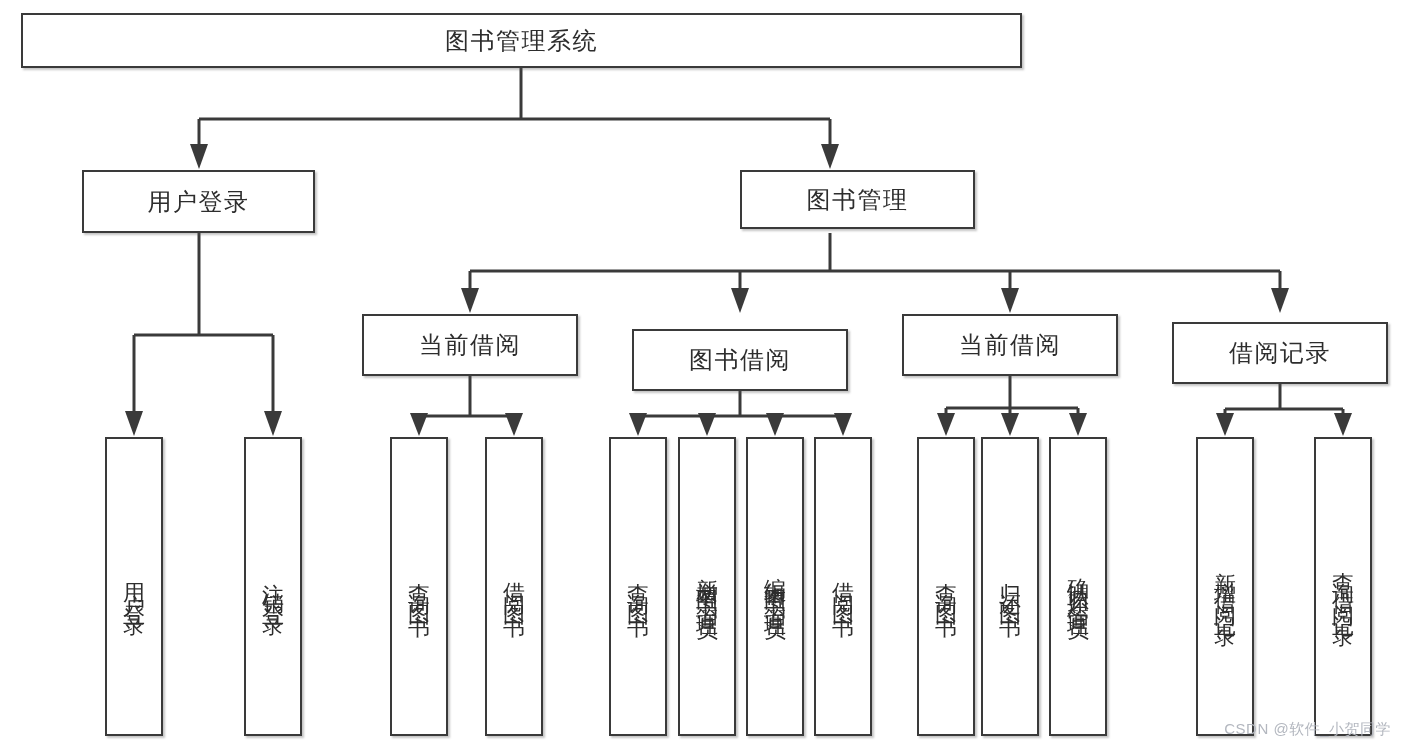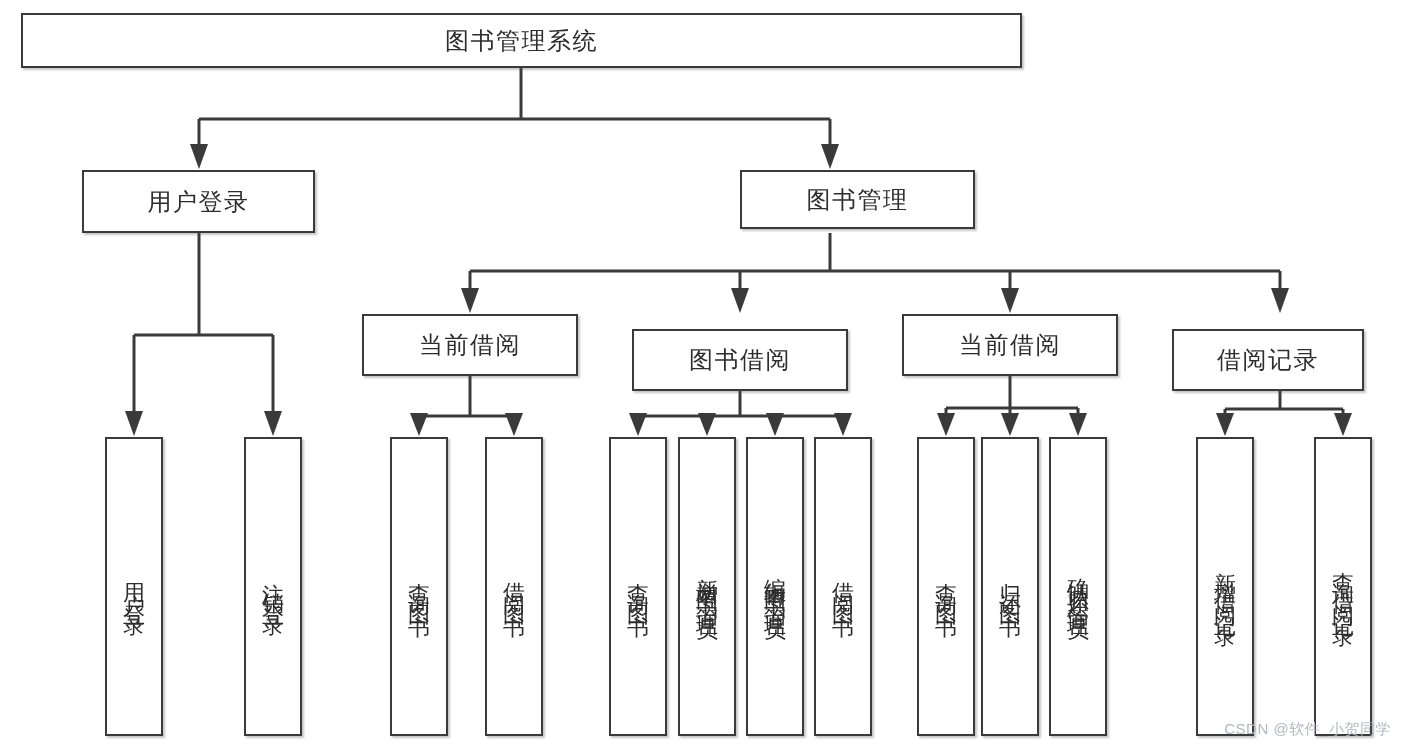--- a/index.html
+++ b/index.html
@@ -165,21 +165,21 @@
 
   <div class="node" style="left:362px; top:314px; width:216px; height:62px;">
     <span>当前借阅</span>
   </div>
   <div class="node" style="left:632px; top:314px; width:216px; height:62px;margin-top:15px;">
     <span>图书借阅</span>
   </div>
   <div class="node" style="left:902px; top:314px; width:216px; height:62px;">
     <span>当前借阅</span>
   </div>
-  <div class="node" style="left:1172px; top:329px; width:192px; height:62px;">
+  <div class="node" style="left:1172px; top:322px; width:216px; height:62px;">
     <span>借阅记录</span>
   </div>
 
   <div class="node leaf" style="left:105px; top:437px; width:58px; height:299px;">
     <span>用户登录</span>
   </div>
   <div class="node leaf" style="left:244px; top:437px; width:58px; height:299px;">
     <span>注销登录</span>
   </div>
 

